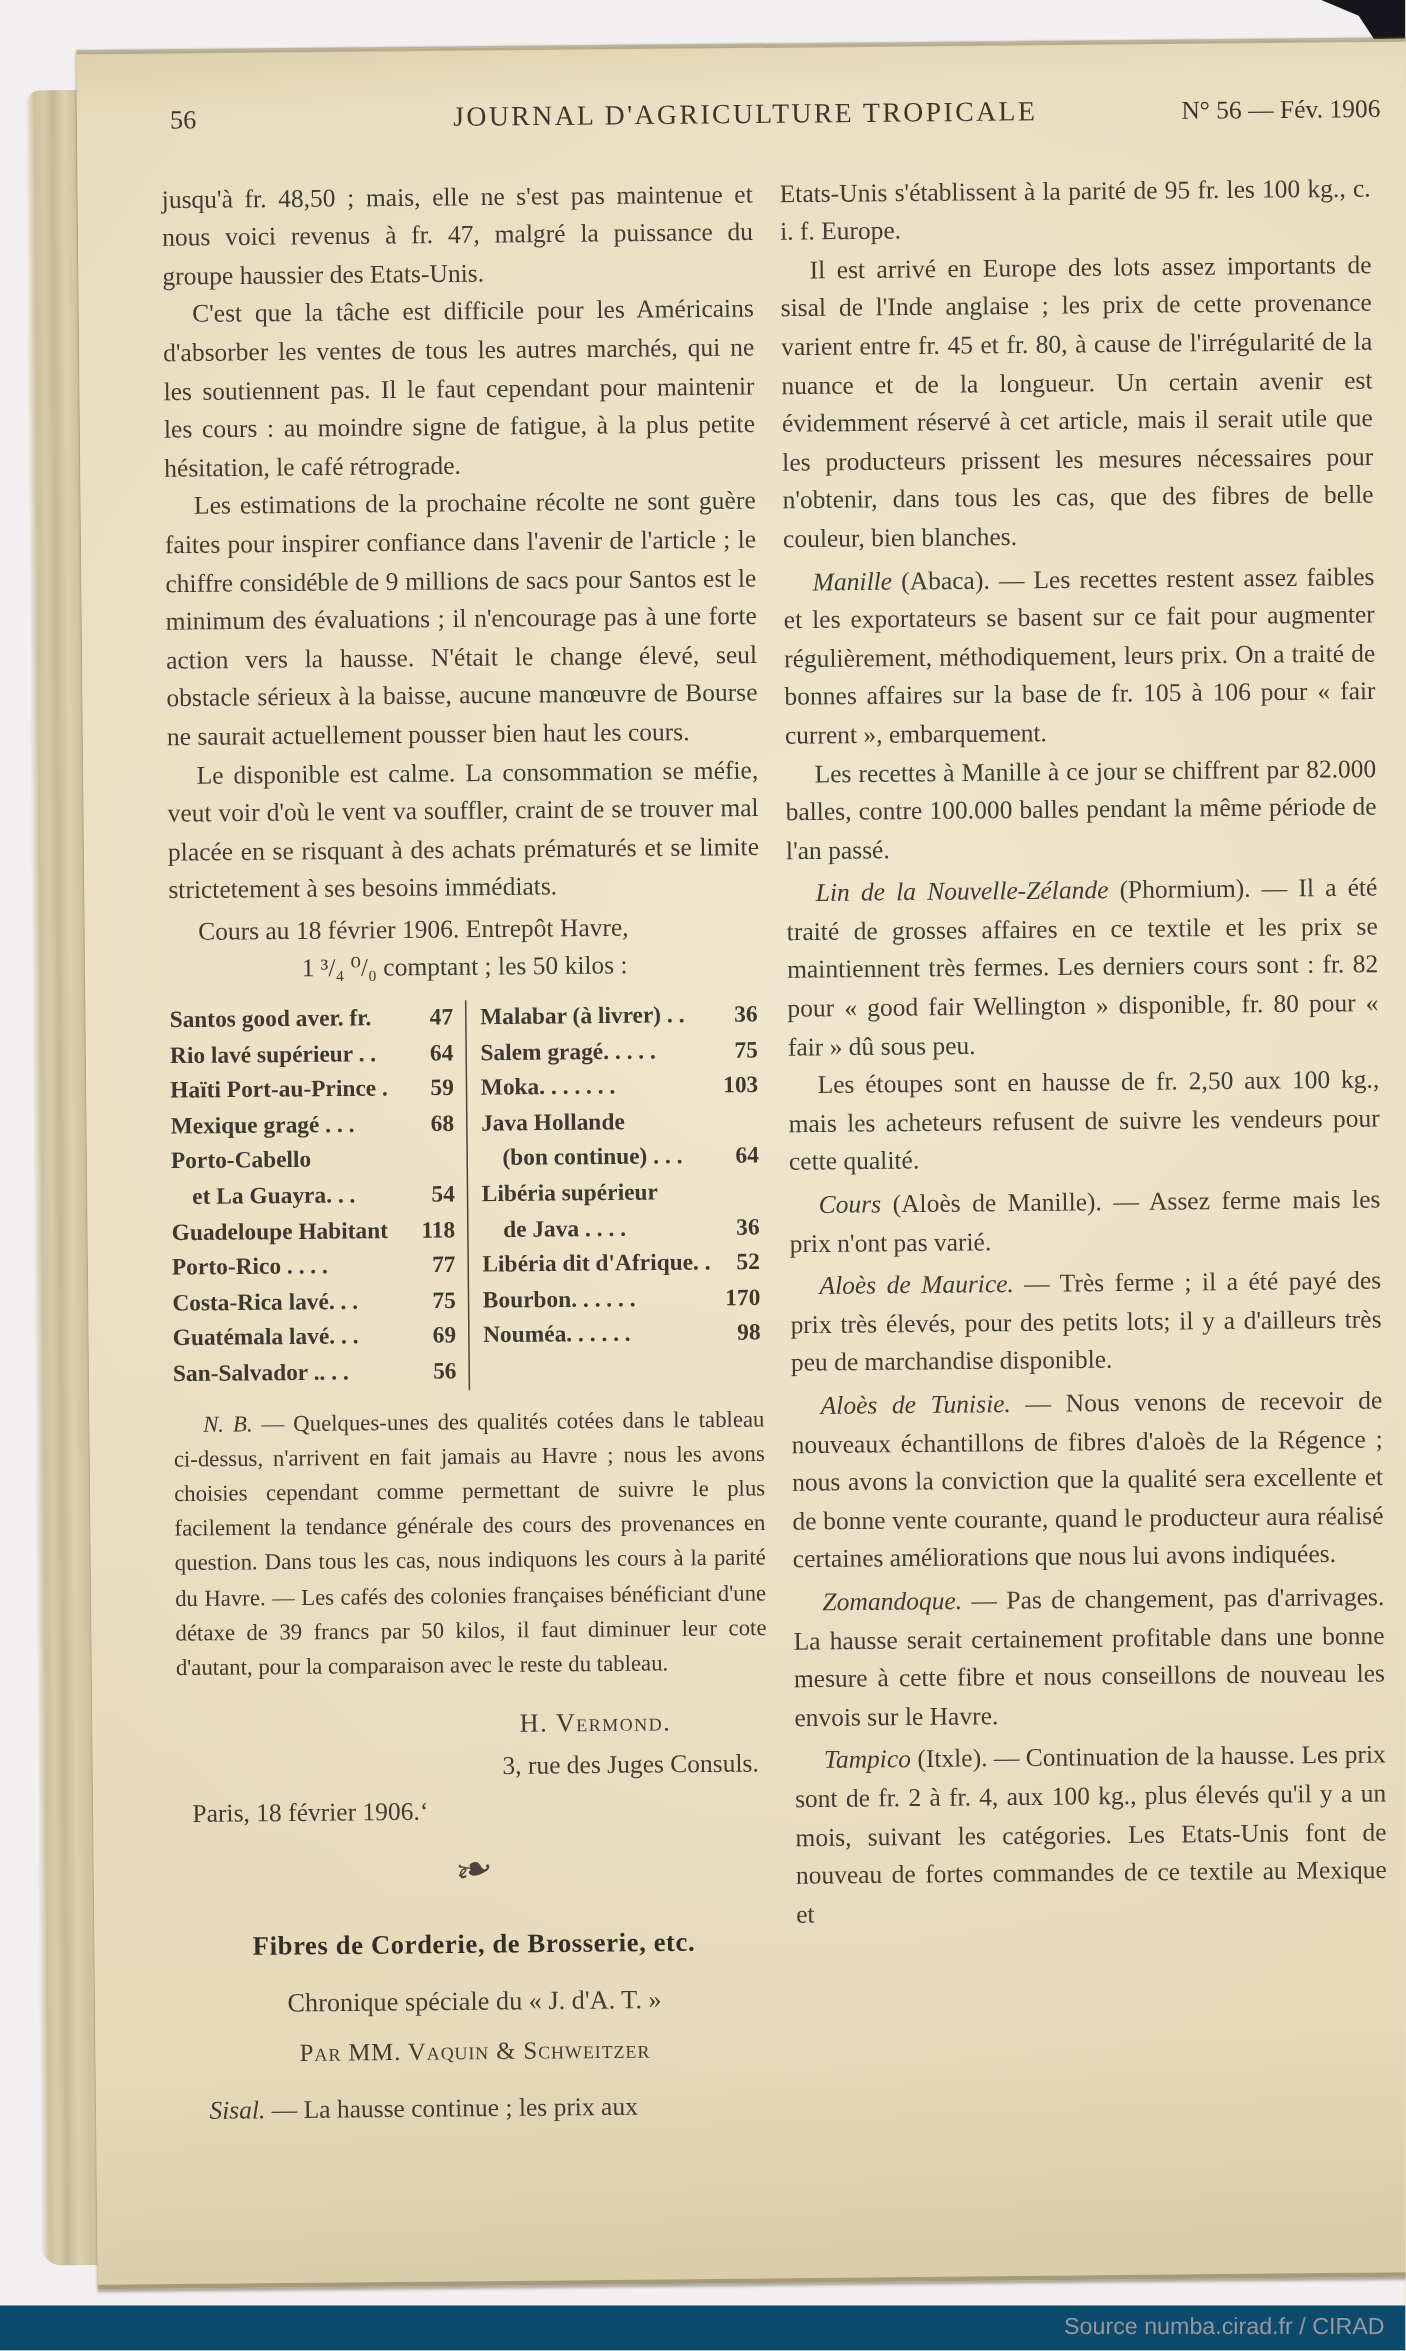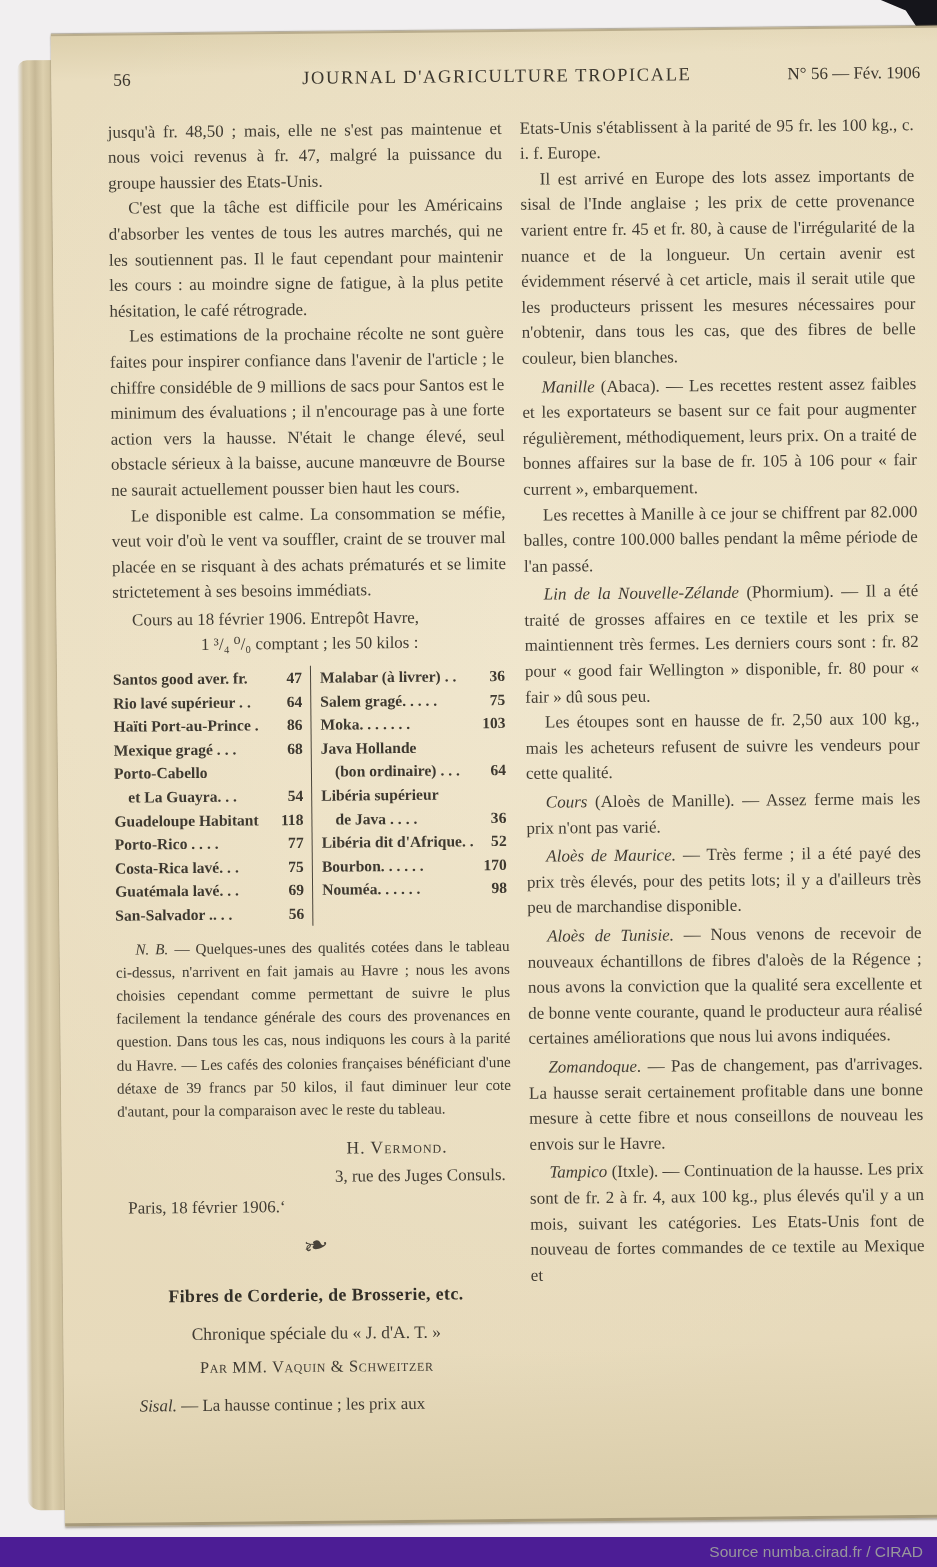--- a/index.html
+++ b/index.html
@@ -93,21 +93,21 @@
   
   .section-title{
     margin:24px 0 0 0;text-align:center;font-weight:bold;font-size:17.8px;
     letter-spacing:0.4px;color:#332f27;
   }
   .section-sub{margin:13px 0 0 0;text-align:center;font-size:17.5px;}
   .section-by{margin:7px 0 12px 0;text-align:center;font-variant:small-caps;letter-spacing:0.6px;font-size:16.5px;}
   
   .footer-bar{
     position:absolute;left:0;right:0;bottom:0;height:30px;
-    background:#4c1d95;z-index:5;
+    background:#0c4a6e;z-index:5;
     font-family:"Liberation Sans","DejaVu Sans",sans-serif;
     font-size:15.5px;color:#98979c;line-height:29px;text-align:right;
     padding-right:14px;box-sizing:border-box;margin-top:20px;
   }
 </style>
 </head>
 <body>
 
 <div class="corner-dark"></div>
 <div class="page-stack"></div>
@@ -142,21 +142,21 @@
                 <span class="v">47</span>
               </div>
               <div class="prow">
                 <span class="t">Rio lavé supérieur .  .</span>
                 <span class="sp"></span>
                 <span class="v">64</span>
               </div>
               <div class="prow">
                 <span class="t">Haïti Port-au-Prince .</span>
                 <span class="sp"></span>
-                <span class="v">86</span>
+                <span class="v">59</span>
               </div>
               <div class="prow">
                 <span class="t">Mexique gragé .  .  .</span>
                 <span class="sp"></span>
                 <span class="v">68</span>
               </div>
               <div class="prow">
                 <span class="t">Porto-Cabello</span>
                 <span class="sp"></span>
                 <span class="v"></span>
@@ -207,21 +207,21 @@
                 <span class="t">Moka.  .  .  .  .  .  .</span>
                 <span class="sp"></span>
                 <span class="v">103</span>
               </div>
               <div class="prow">
                 <span class="t">Java Hollande</span>
                 <span class="sp"></span>
                 <span class="v"></span>
               </div>
               <div class="prow indent2">
-                <span class="t">(bon ordinaire) .  .  .</span>
+                <span class="t">(bon continue) .  .  .</span>
                 <span class="sp"></span>
                 <span class="v">64</span>
               </div>
               <div class="prow">
                 <span class="t">Libéria supérieur</span>
                 <span class="sp"></span>
                 <span class="v"></span>
               </div>
               <div class="prow indent2">
                 <span class="t">de Java  .  .  .  .</span>

